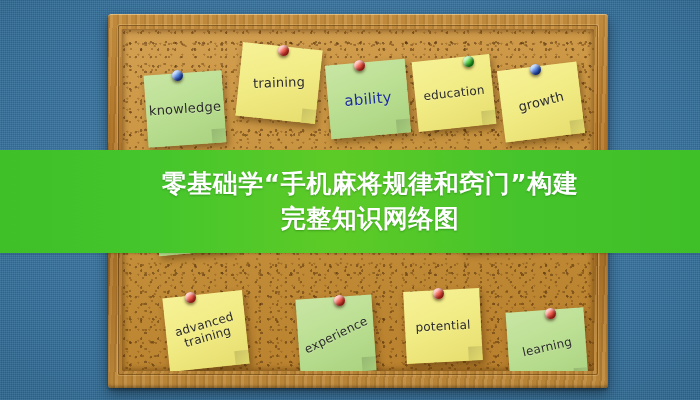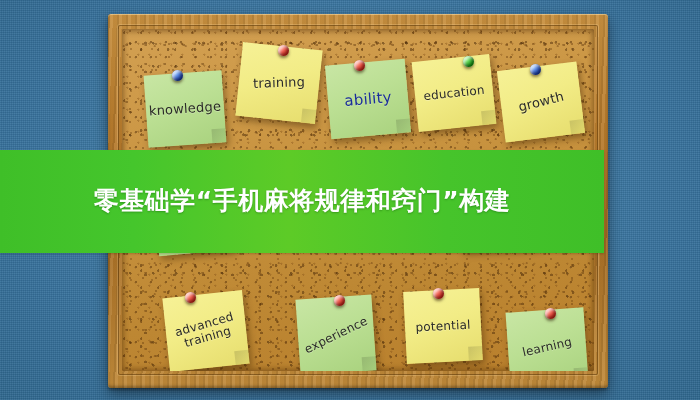--- a/index.html
+++ b/index.html
@@ -83,21 +83,21 @@
     position:absolute;width:11px;height:11px;border-radius:50%;
     box-shadow:0 2px 3px rgba(40,20,0,.55), inset -2px -2px 3px rgba(0,0,0,.4),
                inset 2px 2px 3px rgba(255,255,255,.75);
   }
   .pin.red  {background:radial-gradient(circle at 32% 30%,#ff8a7a,#d8291c 70%);}
   .pin.blue {background:radial-gradient(circle at 32% 30%,#7fb4ff,#1a3fb0 70%);}
   .pin.green{background:radial-gradient(circle at 32% 30%,#8cf07a,#17a012 70%);}
 
   
   .banner{
-    position:absolute;left:0;top:150px;width:604px;height:103px;
+    position:absolute;left:0;top:150px;width:700px;height:103px;
     background:linear-gradient(90deg,#3fbf28 0%,#45c62c 22%,#5dcb27 48%,#46c42b 74%,#3fbf28 100%);
     display:flex;align-items:center;justify-content:flex-end;
     box-shadow:0 1px 2px rgba(0,0,0,.18);
   }
   .banner-text{
     width:660px;
     text-align:center;
     font-family:"DejaVu Sans","Liberation Sans",sans-serif;
     font-size:25px;font-weight:bold;color:#ffffff;
     line-height:1.38;letter-spacing:.5px;
@@ -184,16 +184,17 @@
         <i class="fold"></i>
       </div>
       <i class="pin red" style="left:423px;top:279px;"></i>
 
     </div>
   </div>
 
   <div class="banner">
     <div class="banner-text">
       <div>零基础学“手机麻将规律和窍门”构建</div>
+      <div>完整知识网络图</div>
     </div>
   </div>
 
 </div>
 
 </body></html>

